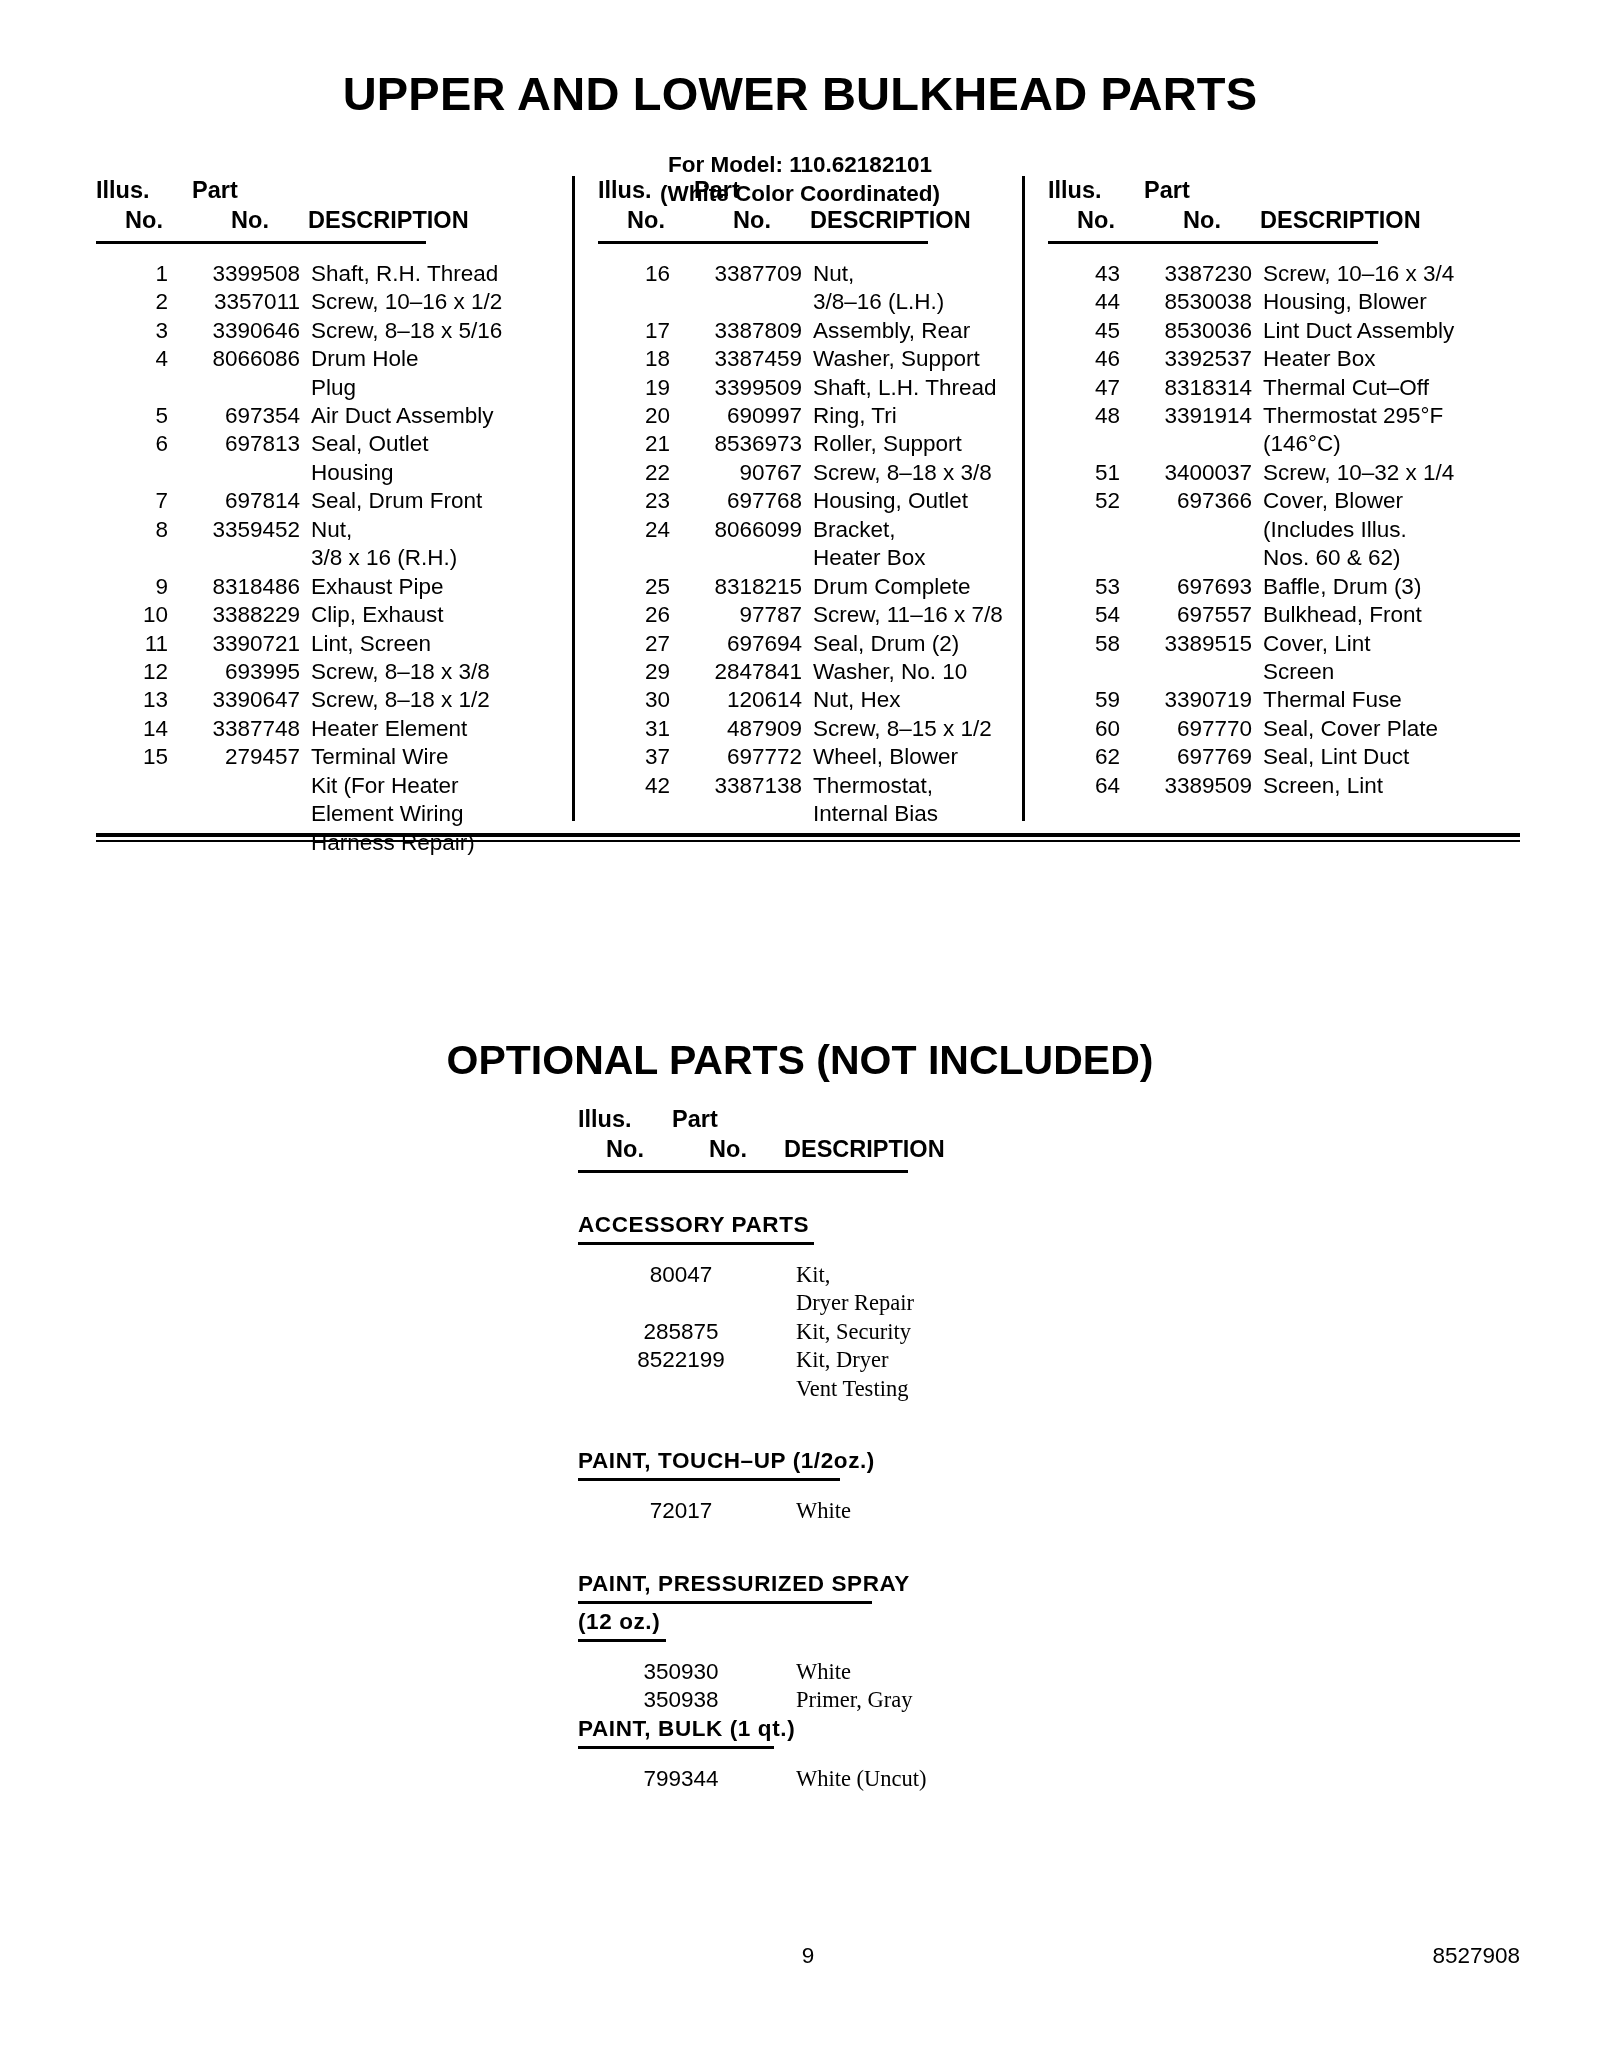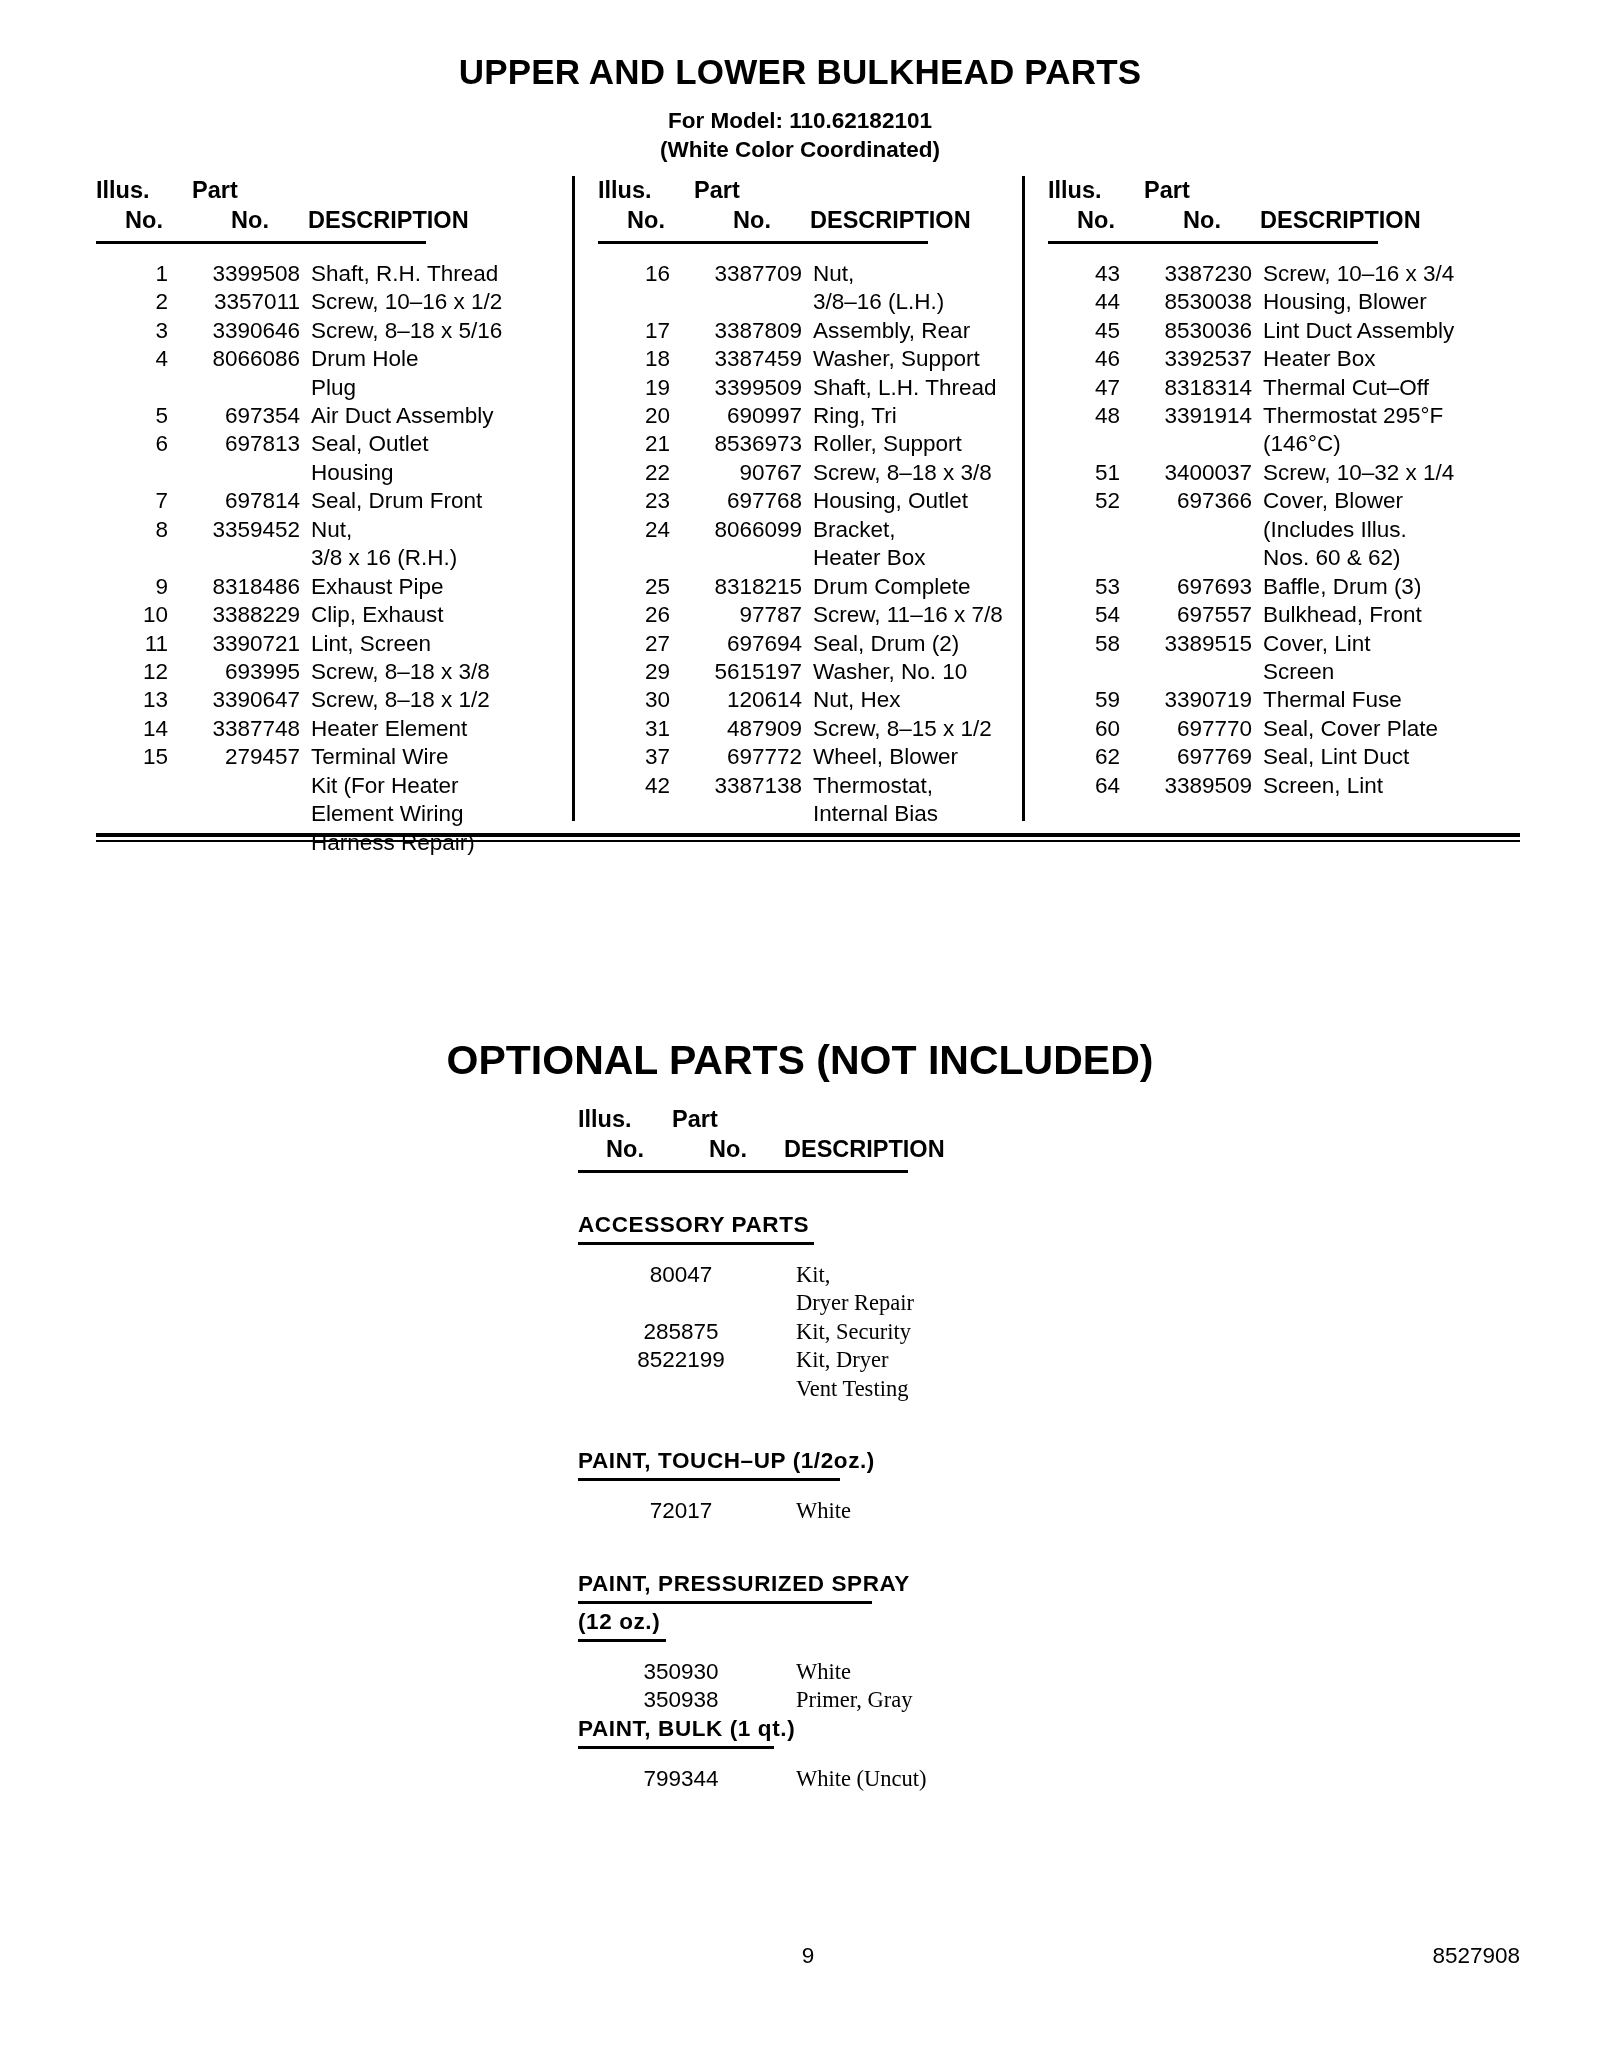--- a/index.html
+++ b/index.html
@@ -12,24 +12,24 @@
     height: 2071px;
     position: relative;
     font-family: "Liberation Sans", sans-serif;
     color: #000000;
     overflow: hidden;
   }
 
   
   .page-title {
     text-align: center;
-    font-size: 35px;
+    font-size: 47px;
     font-weight: bold;
     letter-spacing: 0.2px;
-    margin: 0;
+    margin: 16px;
     padding-top: 54px;
     line-height: 1.0;
   }
   .model-line {
     text-align: center;
     font-size: 22.5px;
     font-weight: bold;
     line-height: 1.28;
     margin: 0;
     padding-top: 18px;
@@ -420,21 +420,21 @@
             <span class="c-part">97787</span>
             <span class="c-desc">Screw, 11–16 x 7/8</span>
           </div>
           <div class="prow">
             <span class="c-illus">27</span>
             <span class="c-part">697694</span>
             <span class="c-desc">Seal, Drum (2)</span>
           </div>
           <div class="prow">
             <span class="c-illus">29</span>
-            <span class="c-part">5615197</span>
+            <span class="c-part">2847841</span>
             <span class="c-desc">Washer, No. 10</span>
           </div>
           <div class="prow">
             <span class="c-illus">30</span>
             <span class="c-part">120614</span>
             <span class="c-desc">Nut, Hex</span>
           </div>
           <div class="prow">
             <span class="c-illus">31</span>
             <span class="c-part">487909</span>

